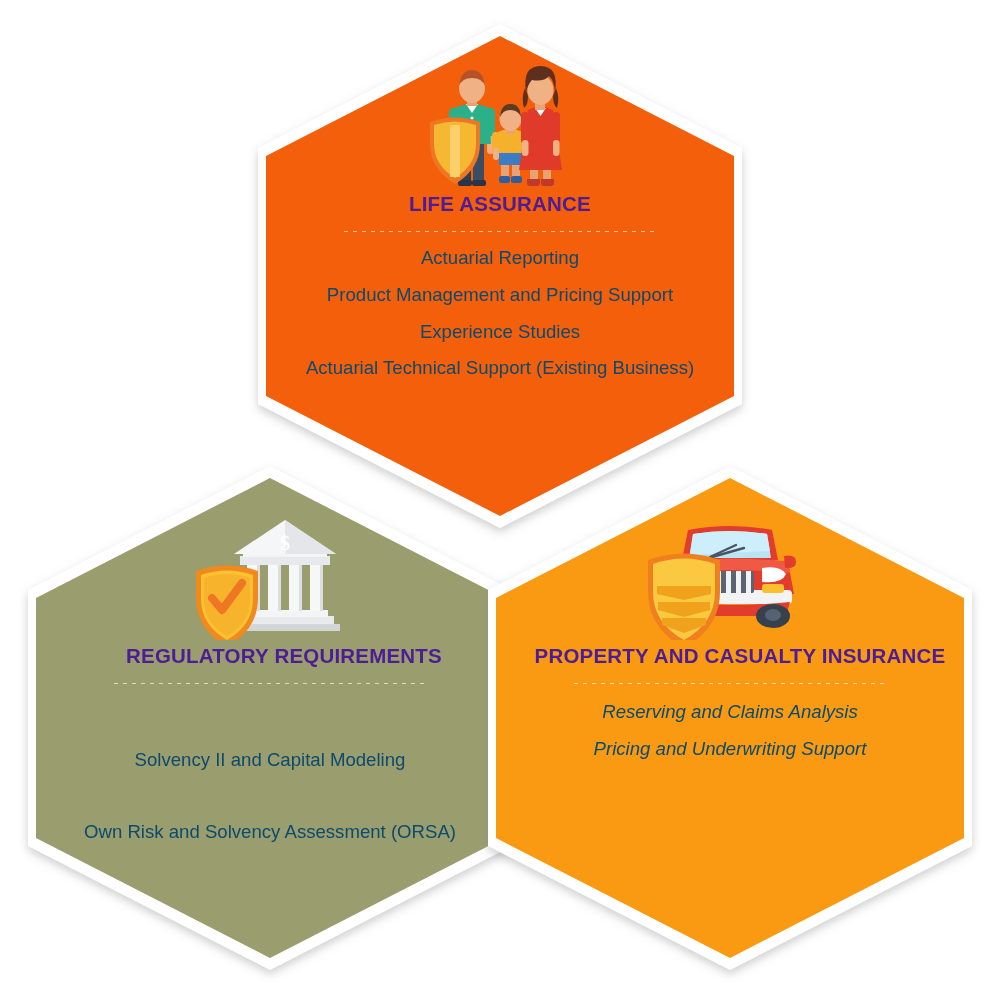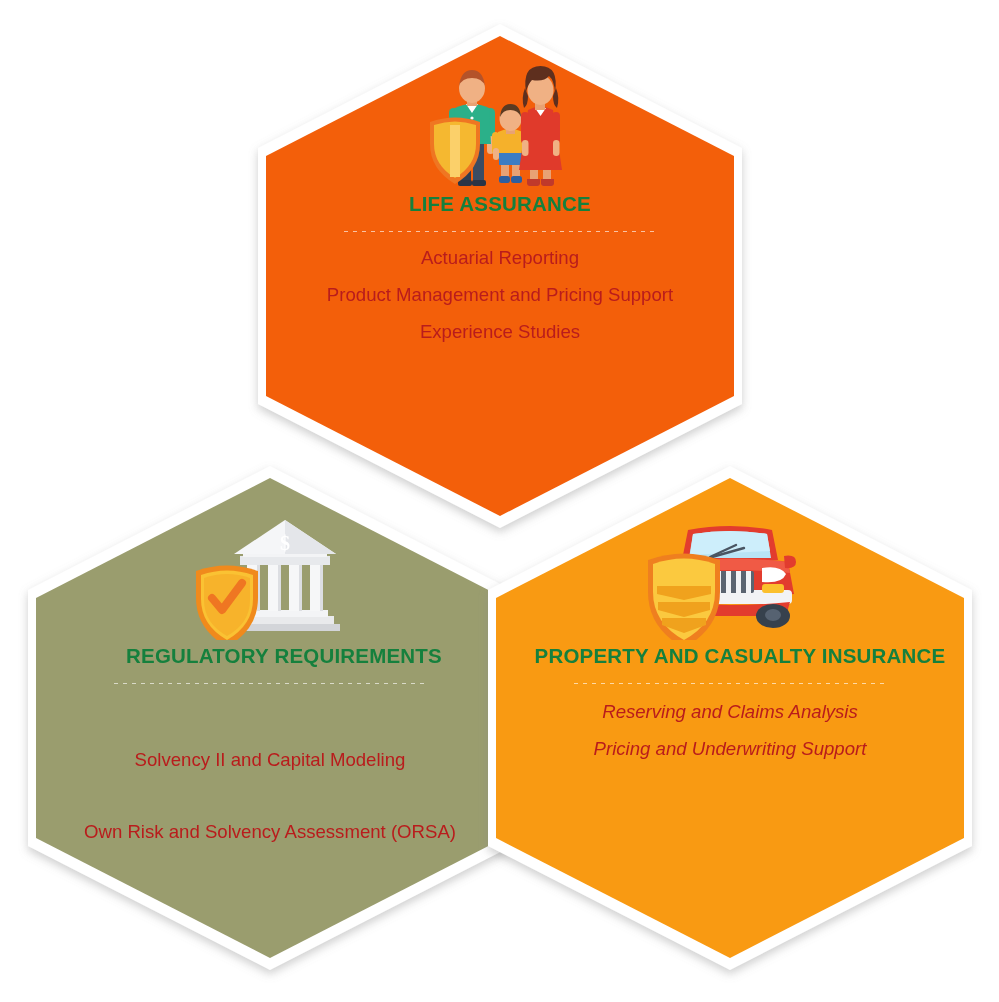--- a/index.html
+++ b/index.html
@@ -44,21 +44,21 @@
     box-sizing: border-box;
     pointer-events: none;
   }
 
   .icon-wrap {
     position: relative;
     pointer-events: none;
   }
 
   .hex-title {
-    color: #15803d;
+    color: #4c1d95;
     font-weight: bold;
     letter-spacing: 0.2px;
     text-align: center;
     white-space: nowrap;
   }
 
   .divider {
     height: 1px;
     background-image: linear-gradient(to right,
         rgba(255,255,255,0.62) 0,
@@ -67,21 +67,21 @@
         rgba(255,255,255,0) 9px);
     background-size: 9px 1px;
     background-repeat: repeat-x;
   }
 
   .hex-list {
     list-style: none;
     margin: 0;
     padding: 0;
     text-align: center;
-    color: #b91c1c;
+    color: #0c4a6e;
   }
   .hex-list li {
     line-height: 1.28;
   }
 
   
   #hex-life {
     left: 252px;
     top: 18px;
     width: 496px;
@@ -207,20 +207,21 @@
           <rect x="25" y="63" width="10" height="52" fill="#fbd06a"></rect>
         </svg>
       </div>
 
       <div class="hex-title">LIFE ASSURANCE</div>
       <div class="divider"></div>
       <ul class="hex-list">
         <li>Actuarial Reporting</li>
         <li>Product Management and Pricing Support</li>
         <li>Experience Studies</li>
+        <li>Actuarial Technical Support (Existing Business)</li>
       </ul>
     </div>
   </div>
 
   <div class="hex" id="hex-reg">
     <svg class="hex-shape" width="496" height="516" viewBox="0 0 496 516">
       <defs>
         <filter id="shadowB" x="-25%" y="-25%" width="150%" height="150%">
           <feDropShadow dx="0" dy="4" stdDeviation="5" flood-color="#8a8a8a" flood-opacity="0.42"></feDropShadow>
         </filter>

